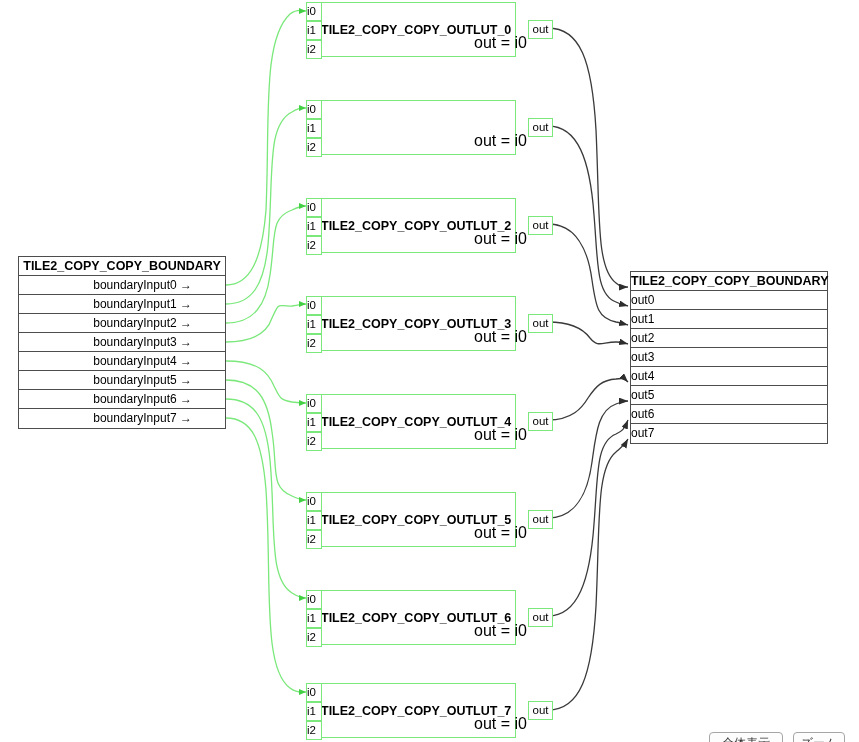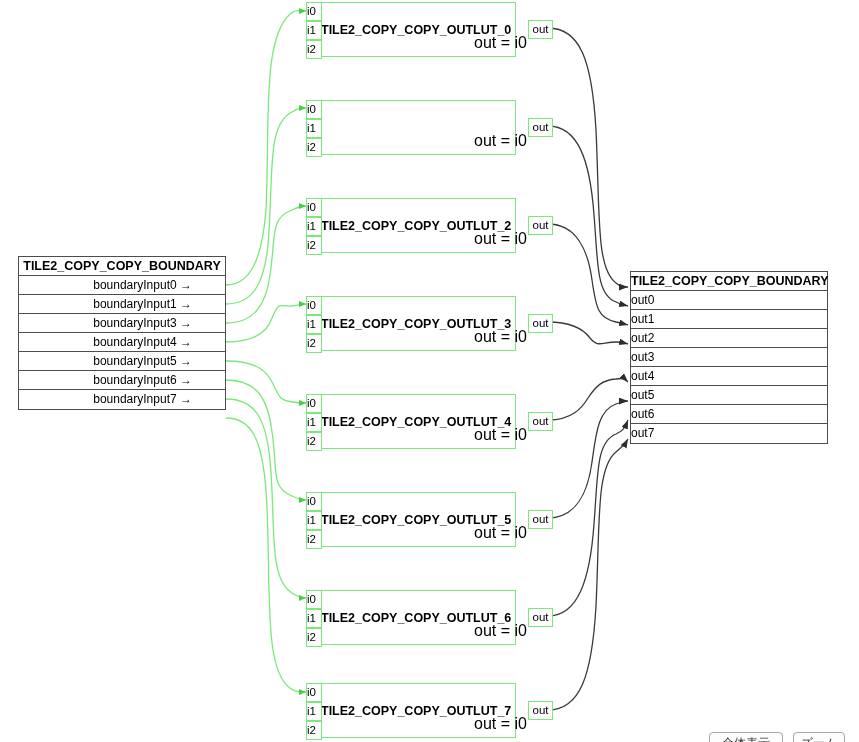--- a/index.html
+++ b/index.html
@@ -169,20 +169,21 @@
       <path d="M548,518 C576,518 588,492 592,462 C596,434 598,410 616,404 C622,402 624,401 628,401"></path>
       <path d="M548,616 C578,616 590,580 594,524 C598,474 596,442 616,434 C622,431 624,430 628,420"></path>
       <path d="M548,710 C580,710 592,676 596,606 C600,522 596,468 616,452 C622,447 624,446 628,439"></path>
     </g>
   </svg>
 
   <div class="boundary inputs" id="boundary-in">
     <div class="bhead">TILE2_COPY_COPY_BOUNDARY</div>
     <div class="brow"><span>boundaryInput0</span> <span>→</span></div>
     <div class="brow"><span>boundaryInput1</span> <span>→</span></div>
+    <div class="brow"><span>boundaryInput2</span> <span>→</span></div>
     <div class="brow"><span>boundaryInput3</span> <span>→</span></div>
     <div class="brow"><span>boundaryInput4</span> <span>→</span></div>
     <div class="brow"><span>boundaryInput5</span> <span>→</span></div>
     <div class="brow"><span>boundaryInput6</span> <span>→</span></div>
     <div class="brow"><span>boundaryInput7</span> <span>→</span></div>
   </div>
 
   <div class="boundary outputs" id="boundary-out">
     <div class="bhead">TILE2_COPY_COPY_BOUNDARY</div>
     <div class="brow">out0</div>

